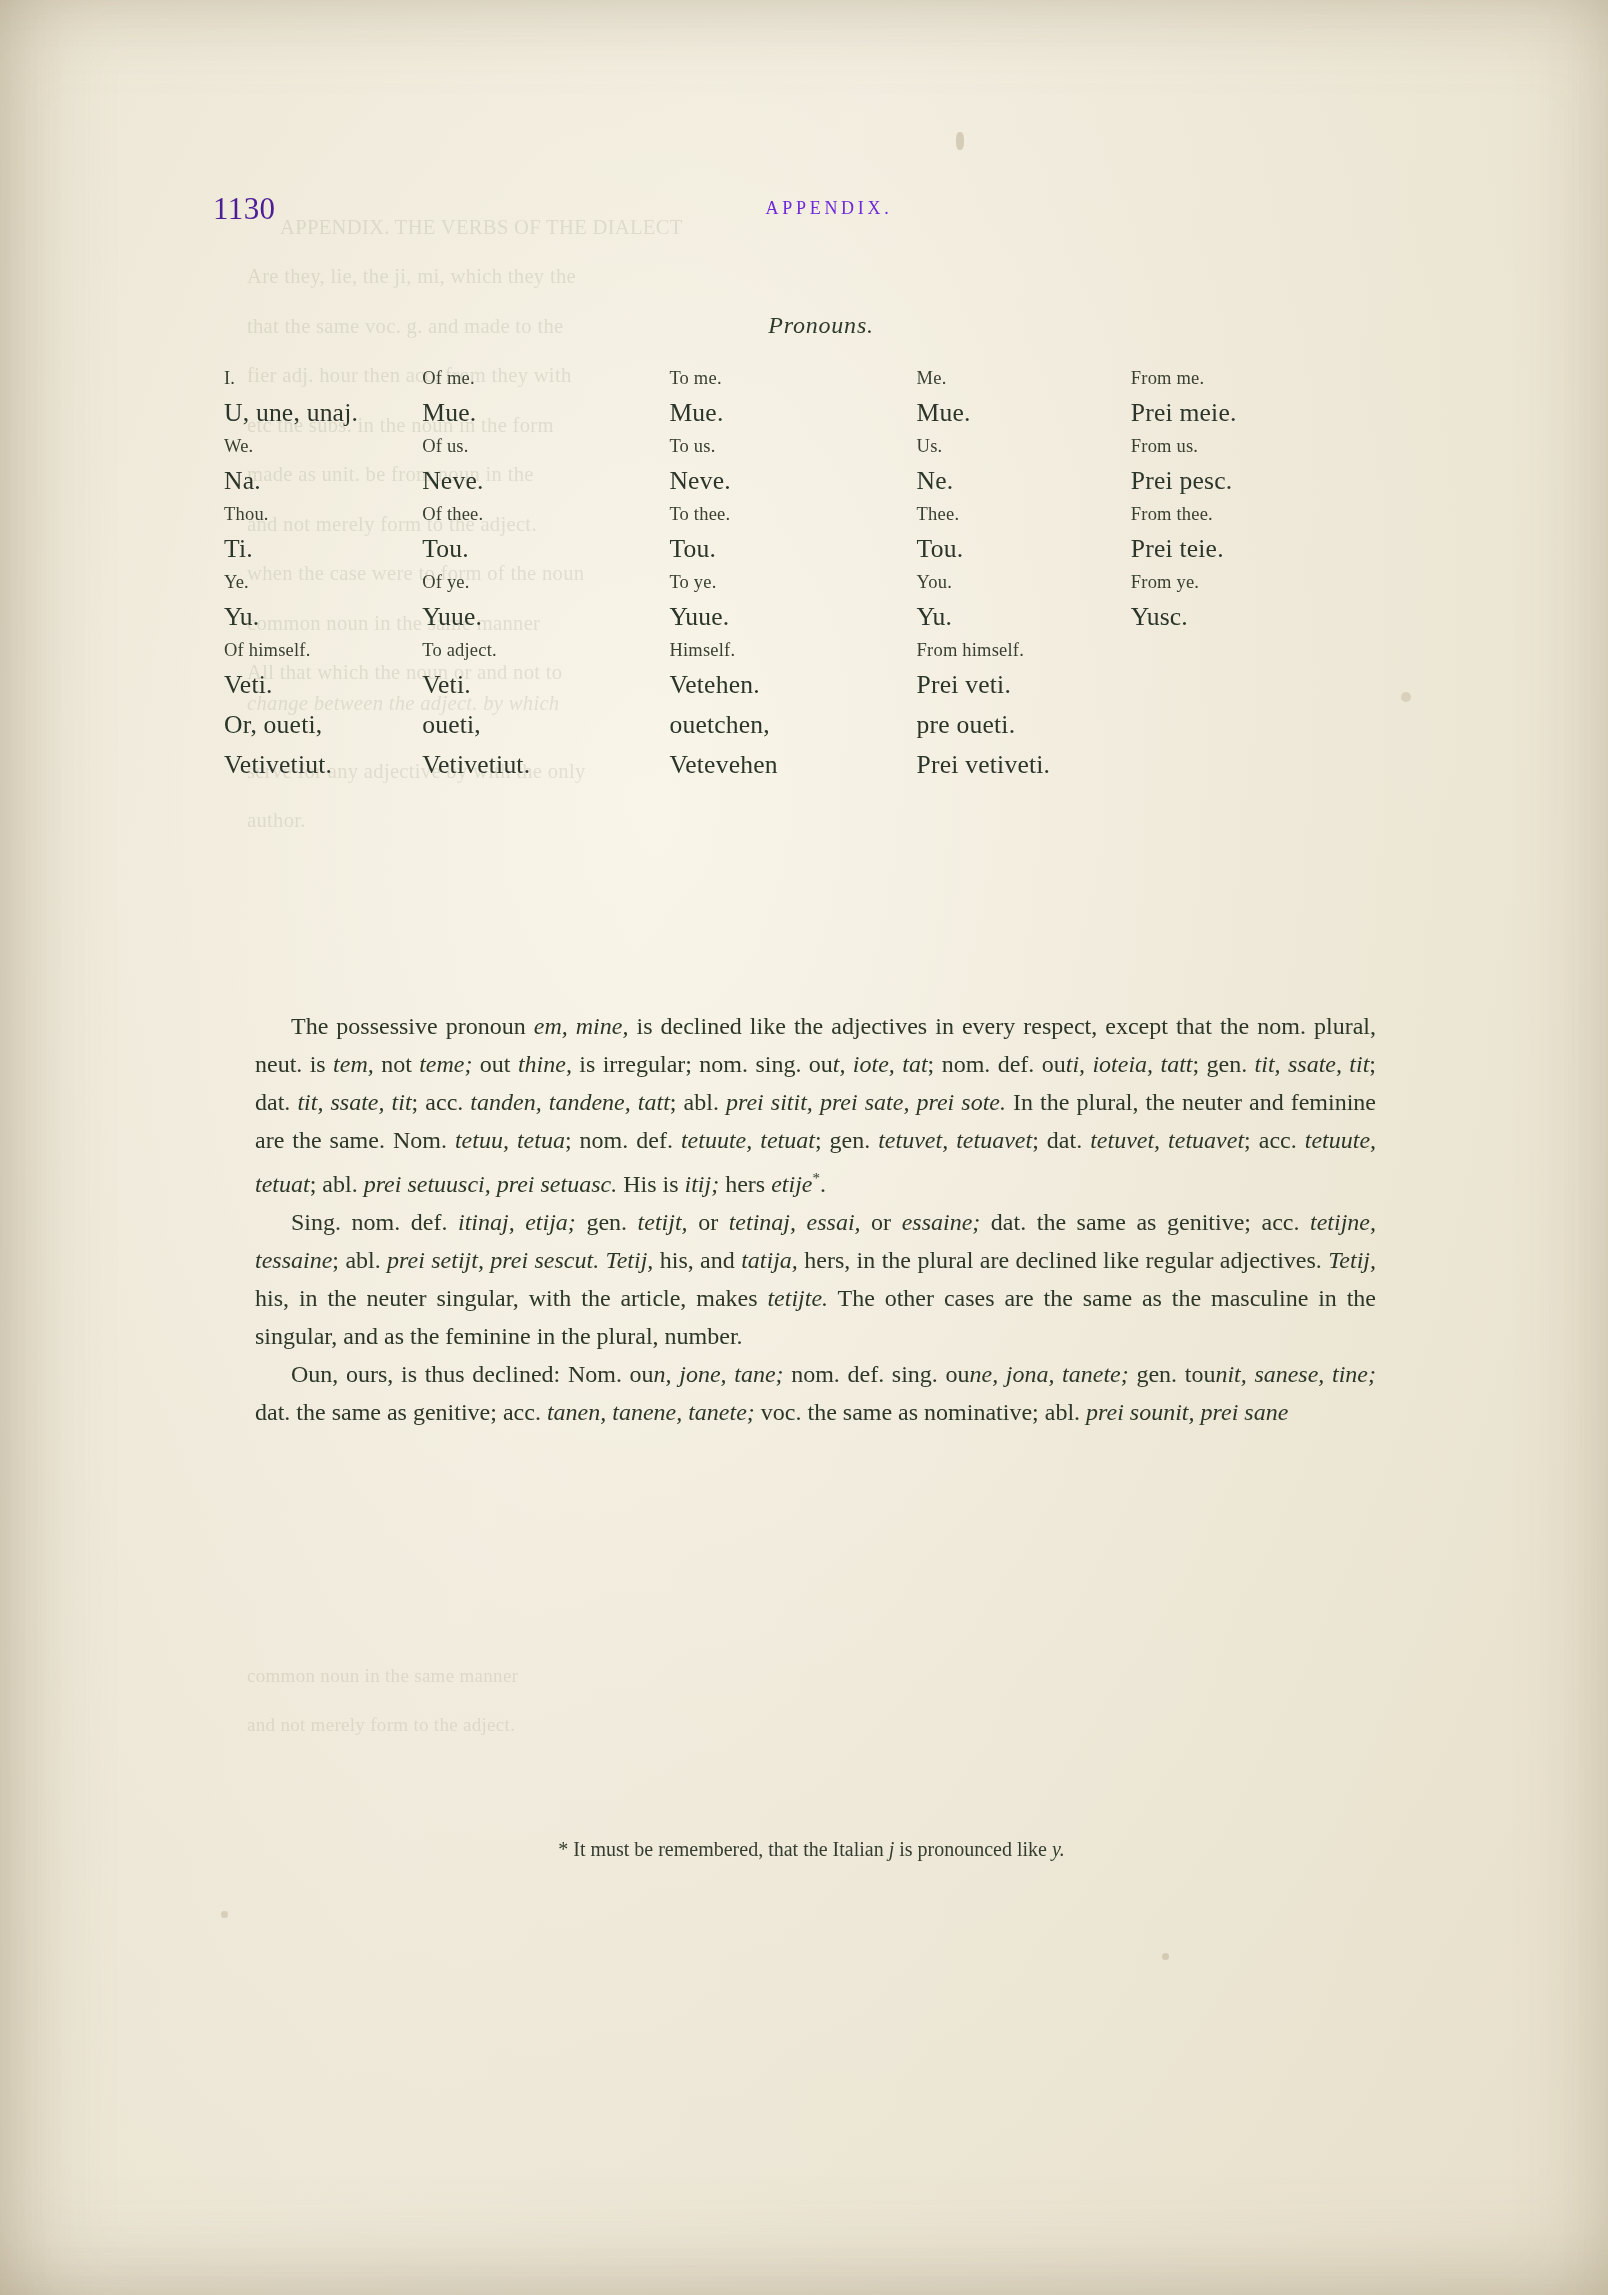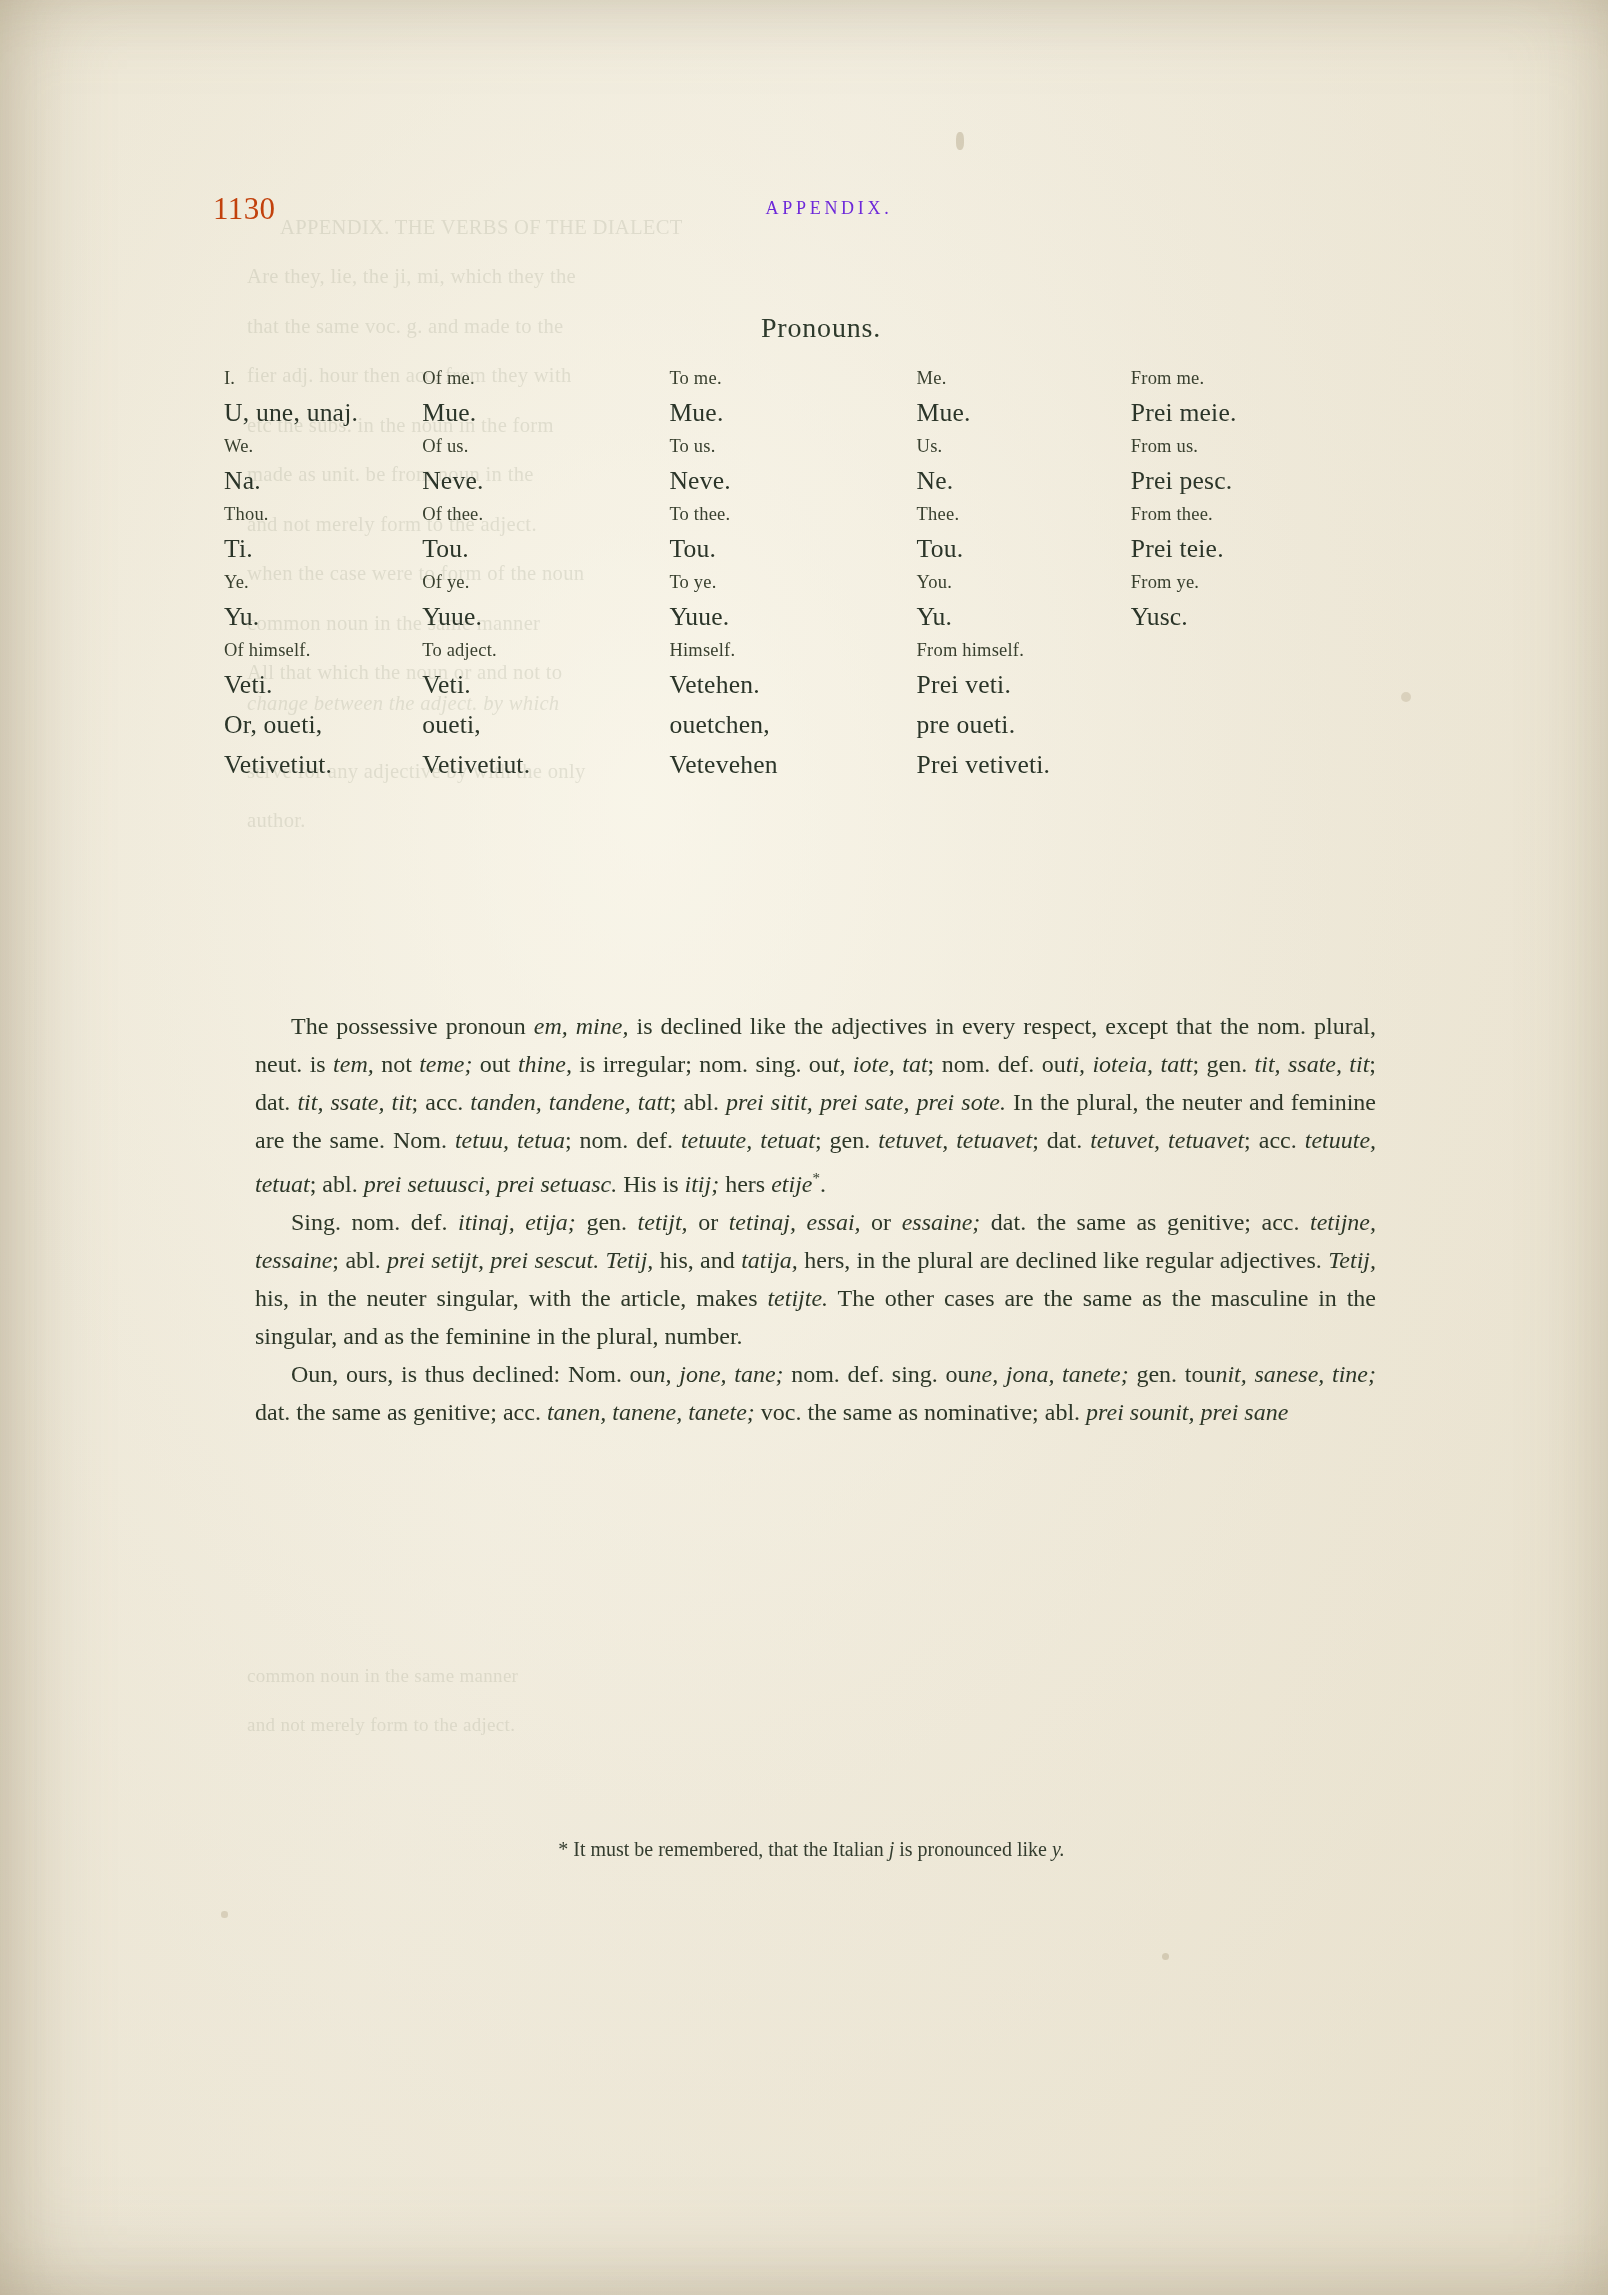--- a/index.html
+++ b/index.html
@@ -48,41 +48,42 @@
     position: absolute;
     inset: 0;
     padding-left: 32px;
   }
   .folio {
     position: absolute;
     left: 213px;
     top: 191px;
     font-size: 31px;
     letter-spacing: 0.4px;
-    color: #c2410c;
+    color: #4c1d95;
   }
   .running-head {
     position: absolute;
     left: 0;
     width: 100%;
     top: 198px;
     text-align: center;
     font-size: 18px;
     letter-spacing: 3.7px;
     color: #6d28d9;
   }
   .running-head span.inner { padding-left: 49px; }
 
   .section-title {
     position: absolute;
     top: 312px;
     left: 0;
     width: 100%;
     text-align: center;
-    font-size: 28px;
+    font-style: italic;
+    font-size: 24px;
     letter-spacing: 0.8px;
   }
   .section-title span.inner { padding-left: 33px; }
 
   
   table.pronouns {
     position: absolute;
     top: 363px;
     left: 224px;
     width: 1121px;

